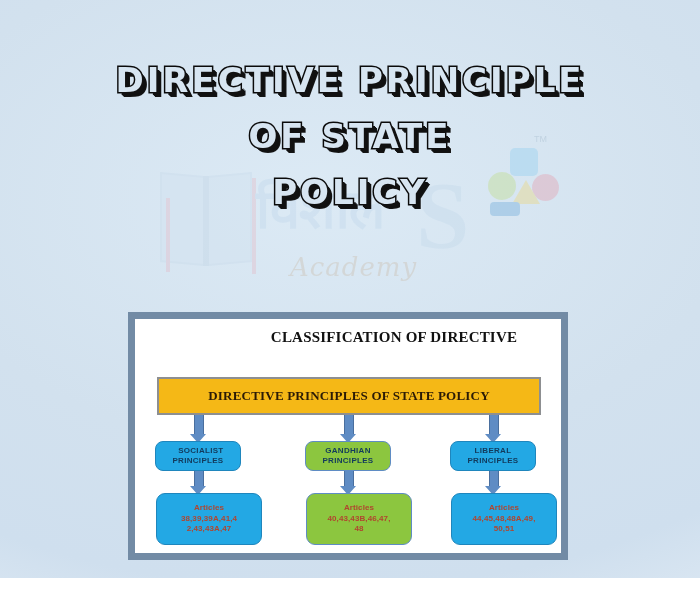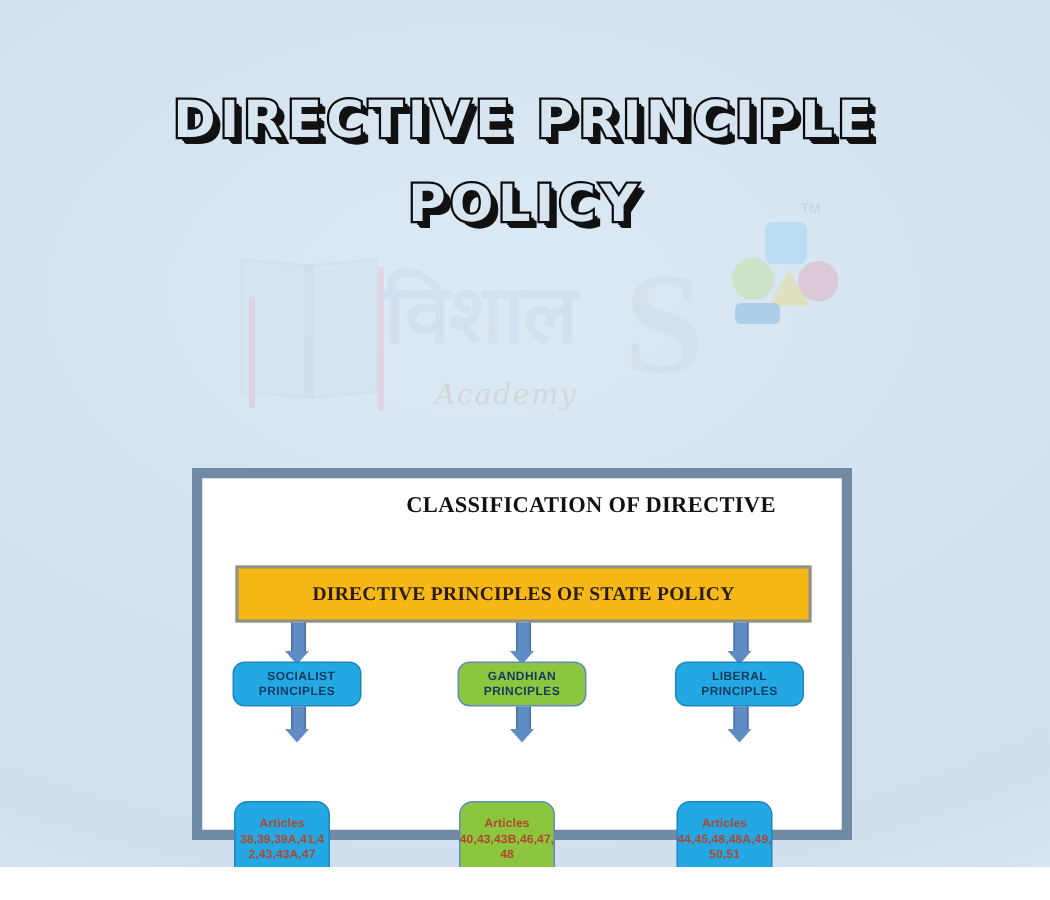--- a/index.html
+++ b/index.html
@@ -87,21 +87,21 @@
     font-weight: 700;
     color: #bdd4e8;
     line-height: 1;
   }
   .wm-academy {
     position: absolute;
     left: 130px;
     top: 84px;
     font-family: "DejaVu Serif", serif;
     font-style: italic;
-    font-size: 19px;
+    font-size: 26px;
     color: #c6b29a;
     letter-spacing: 1px;
   }
   #wm-logo {
     position: absolute;
     left: 488px;
     top: 140px;
     width: 74px;
     height: 72px;
     opacity: 0.30;
@@ -263,31 +263,30 @@
     font-size: 8px;
     line-height: 10px;
     color: #123a5c;
     letter-spacing: 0.3px;
   }
   .cat-blue { background: #23a8e4; border: 1.5px solid #1f86bd; }
   .cat-green { background: #8cc63f; border: 1.5px solid #5f8cc4; }
 
   .art-box {
     position: absolute;
-    width: 64px;
+    width: 106px;
     height: 52px;
     border-radius: 9px;
     box-sizing: border-box;
     display: flex;
     align-items: center;
     justify-content: center;
     text-align: center;
     padding: 0 3px;
     z-index: 3;
-    margin-top: 41px;
   }
   .art-box .lbl {
     font-family: "Liberation Sans", sans-serif;
     font-weight: 700;
     font-size: 8px;
     line-height: 10.5px;
     color: #b0462f;
     letter-spacing: 0.1px;
   }
   .art-blue { background: #23a8e4; border: 1.5px solid #1f86bd; }
@@ -324,20 +323,21 @@
     <div class="tm">TM</div>
     <div class="sq"></div>
     <div class="c-green"></div>
     <div class="c-pink"></div>
     <div class="tri"></div>
     <div class="bar"></div>
   </div>
 
   <div id="headline">
     <div class="line">DIRECTIVE PRINCIPLE</div>
+    <div class="line">OF STATE</div>
     <div class="line">POLICY</div>
   </div>
 
   <div id="diagram">
     <div id="diagram-inner">
 
       <div id="diagram-title">
         <div>CLASSIFICATION OF DIRECTIVE</div>
       </div>
 

